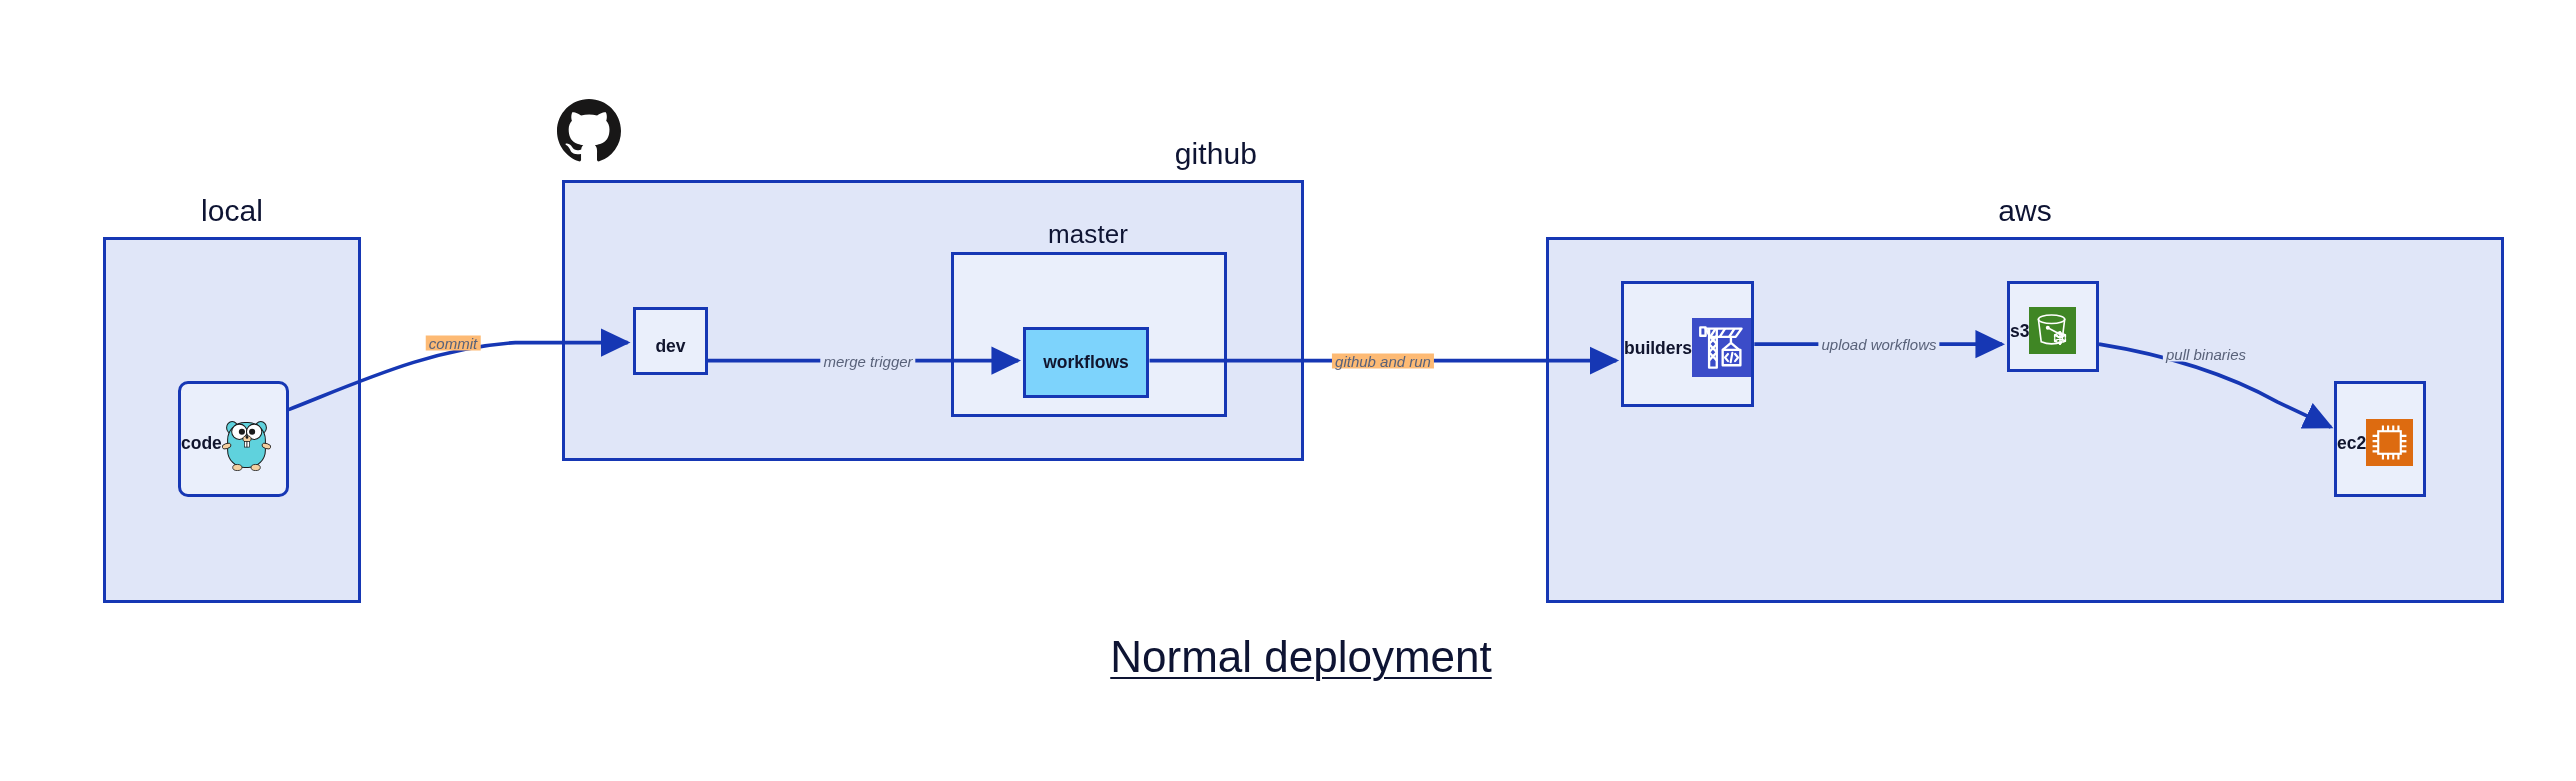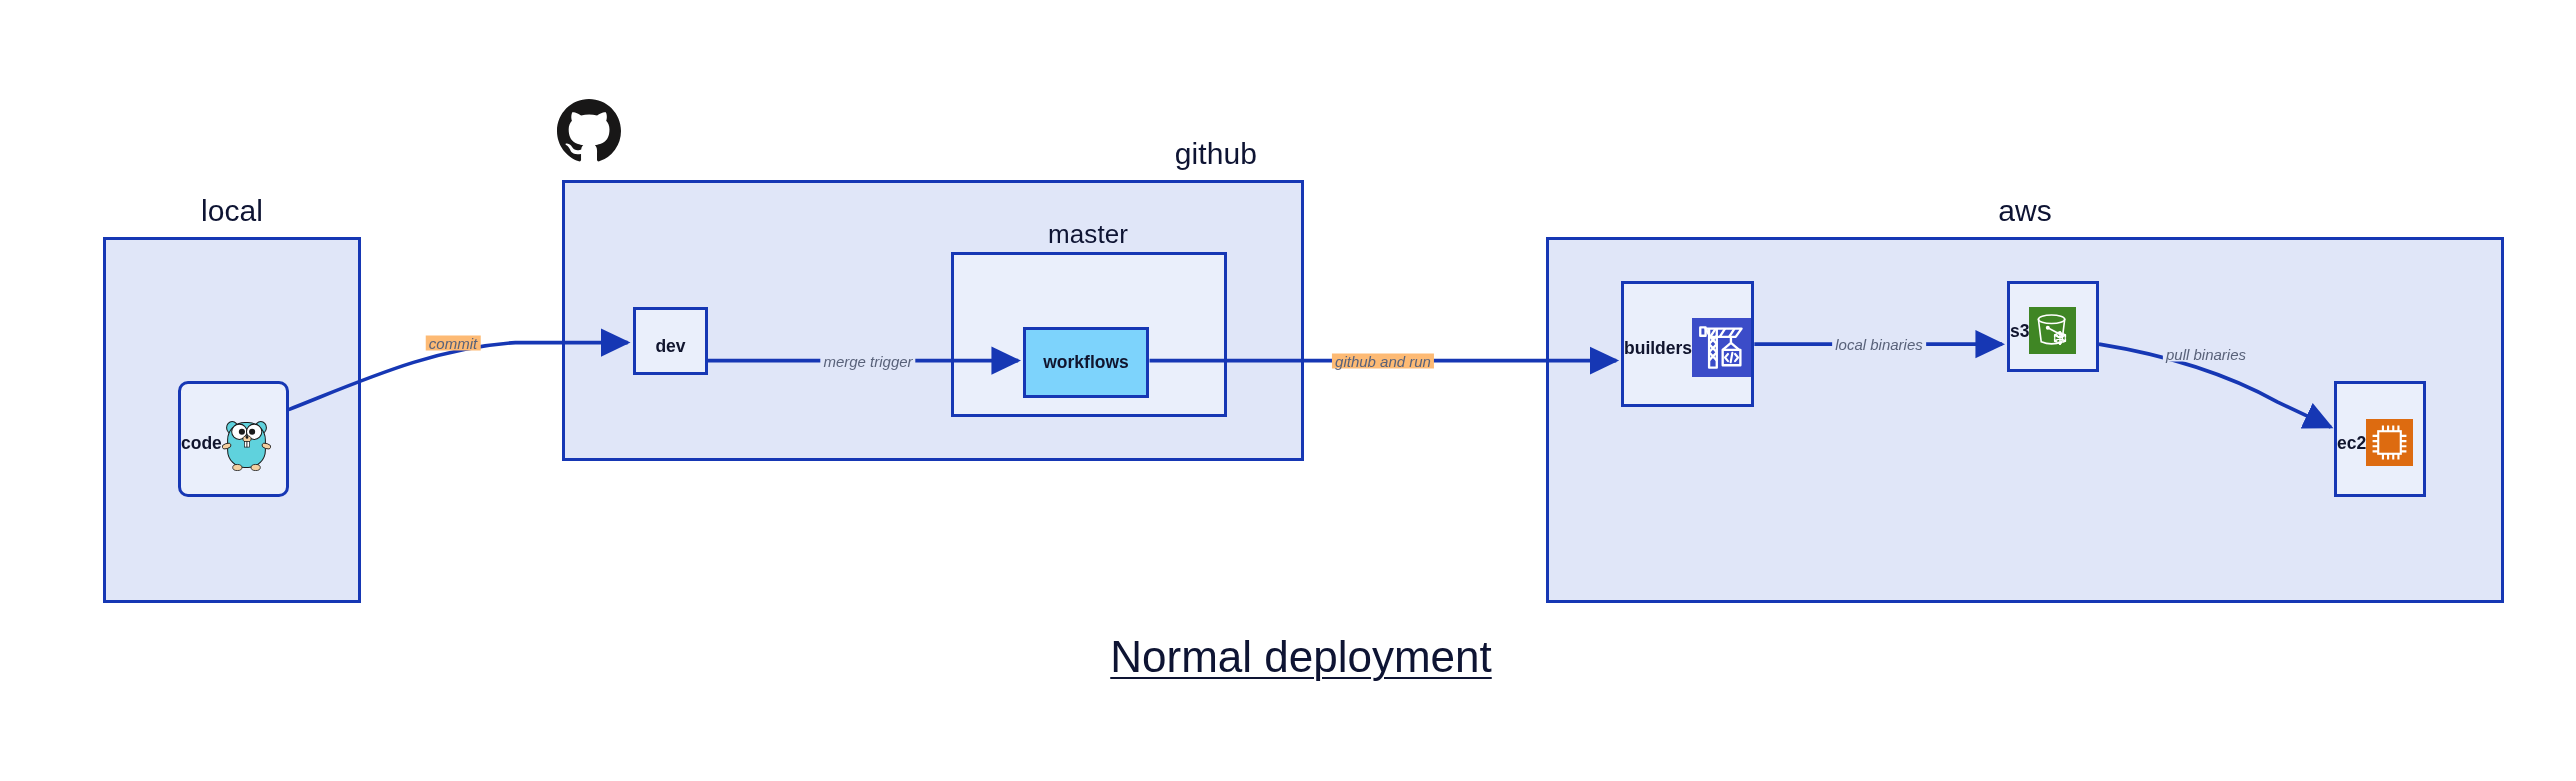--- a/index.html
+++ b/index.html
@@ -253,20 +253,20 @@
 
     <path d="M4074 668 C 4210 690, 4330 730, 4420 780 L 4524 829" fill="none" stroke="#1637b4" stroke-width="7" marker-end="url(#ah)"></path>
   </svg>
 
   <div class="edge-label on-white" style="left:453px; top:343px;">commit</div>
 
   <div class="edge-label on-light" style="left:868px; top:361px;">merge trigger</div>
 
   <div class="edge-label on-white" style="left:1383px; top:361px;">github and run</div>
 
-  <div class="edge-label on-light" style="left:1879px; top:344px;">local binaries</div>
+  <div class="edge-label on-light" style="left:1879px; top:344px;">upload workflows</div>
 
   <div class="edge-label on-light" style="left:2206px; top:354px;">pull binaries</div>
 
   <div id="diagram-title" style="left:1301px; top:635px;">Normal deployment</div>
 
 </div>
 
 
 </body></html>

